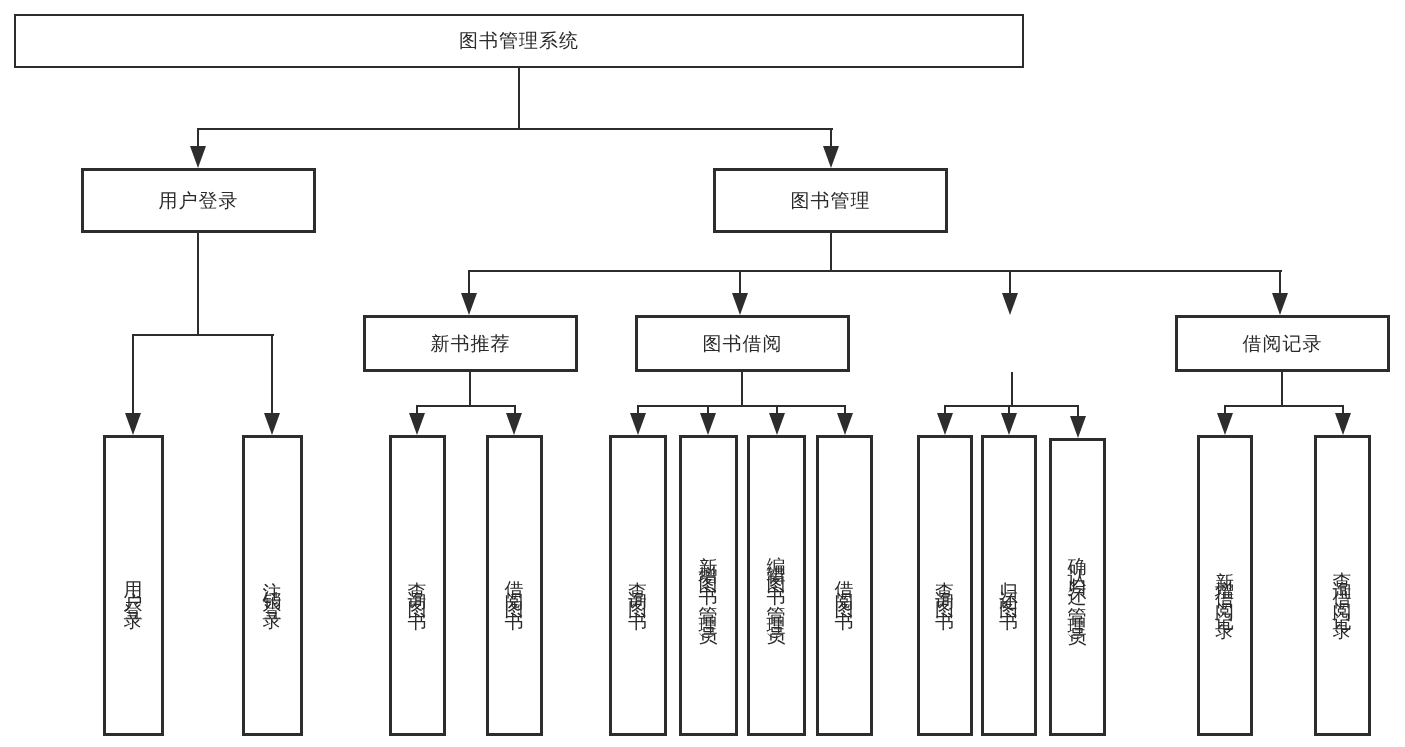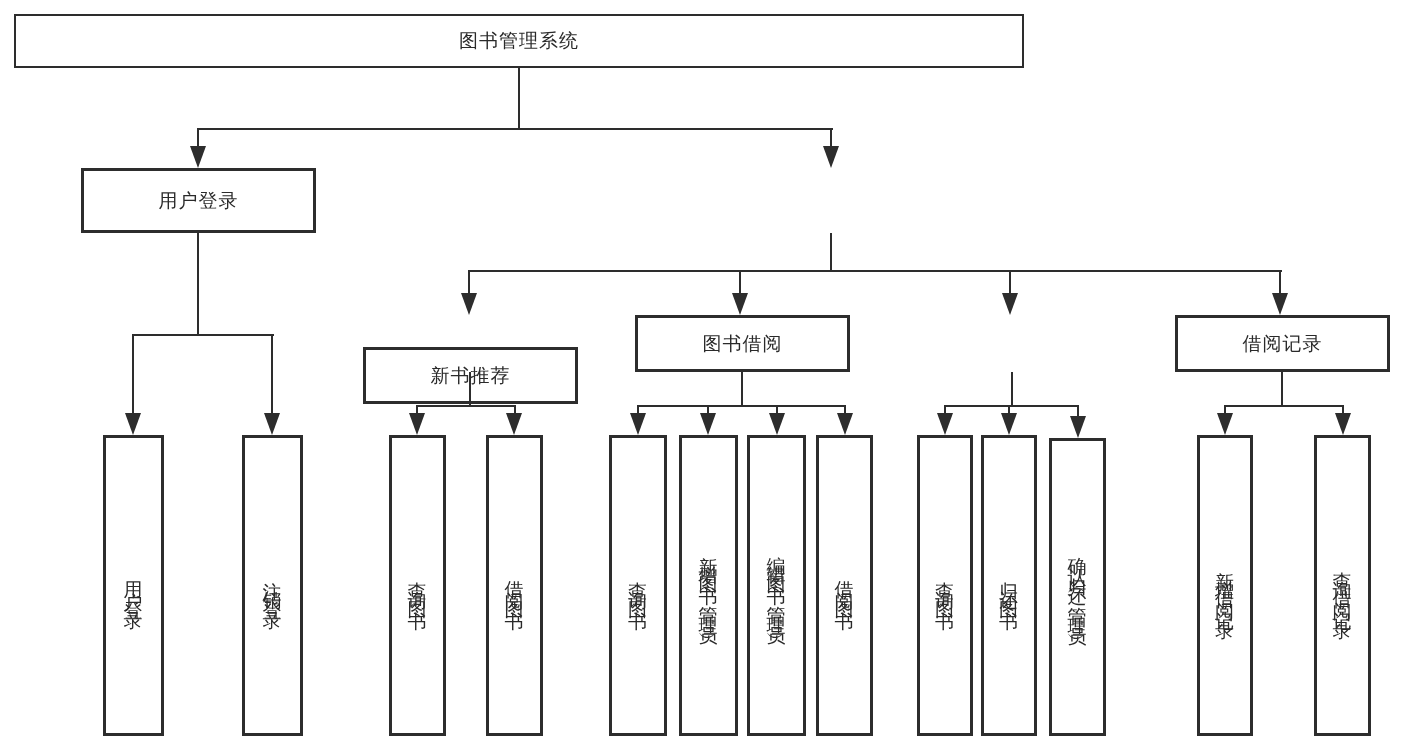--- a/index.html
+++ b/index.html
@@ -46,22 +46,25 @@
 
 <div class="canvas">
 
   <div class="node root" style="left:14px;top:14px;width:1010px;height:54px;">
     <span>图书管理系统</span>
   </div>
 
   <div class="node" style="left:81px;top:168px;width:235px;height:65px;">
     <span>用户登录</span>
   </div>
+  <div class="node" style="left:713px;top:168px;width:235px;height:65px;">
+    <span>图书管理</span>
+  </div>
 
-  <div class="node" style="left:363px;top:315px;width:215px;height:57px;margin-top:32px;">
+  <div class="node" style="left:363px;top:315px;width:215px;height:57px;">
     <span>新书推荐</span>
   </div>
   <div class="node" style="left:635px;top:315px;width:215px;height:57px;">
     <span>图书借阅</span>
   </div>
   <div class="node" style="left:1175px;top:315px;width:215px;height:57px;font-family:Liberation Mono, monospace;">
     <span>借阅记录</span>
   </div>
 
   <div class="leaf" style="left:103px;top:435px;width:61px;height:301px;">

